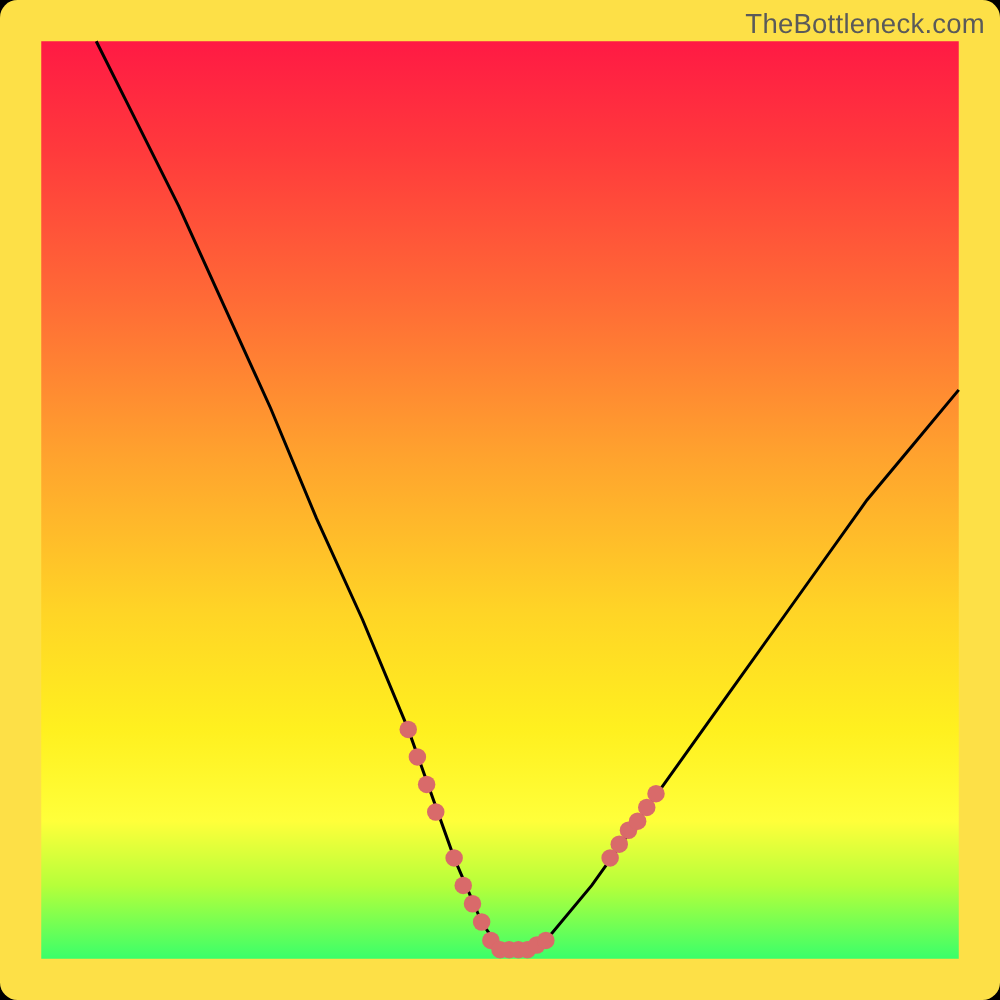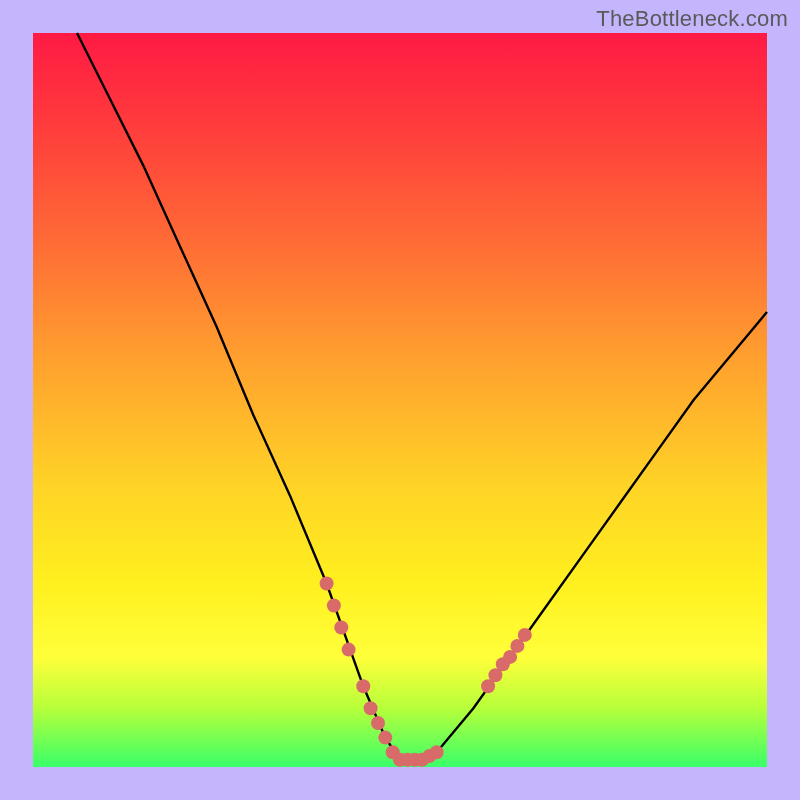--- a/index.html
+++ b/index.html
@@ -8,21 +8,22 @@
     width: 800px;
     height: 800px;
     overflow: hidden;
     background: #000;
     font-family: Arial, Helvetica, sans-serif;
   }
   .frame {
     position: relative;
     width: 800px;
     height: 800px;
-    background: #c4b5fd;
+    background: #fde047;
+    border-radius: 14px;
   }
   .plot-area {
     position: absolute;
     left: 33px;
     top: 33px;
     width: 734px;
     height: 734px;
     
     background: linear-gradient(
       to bottom,

